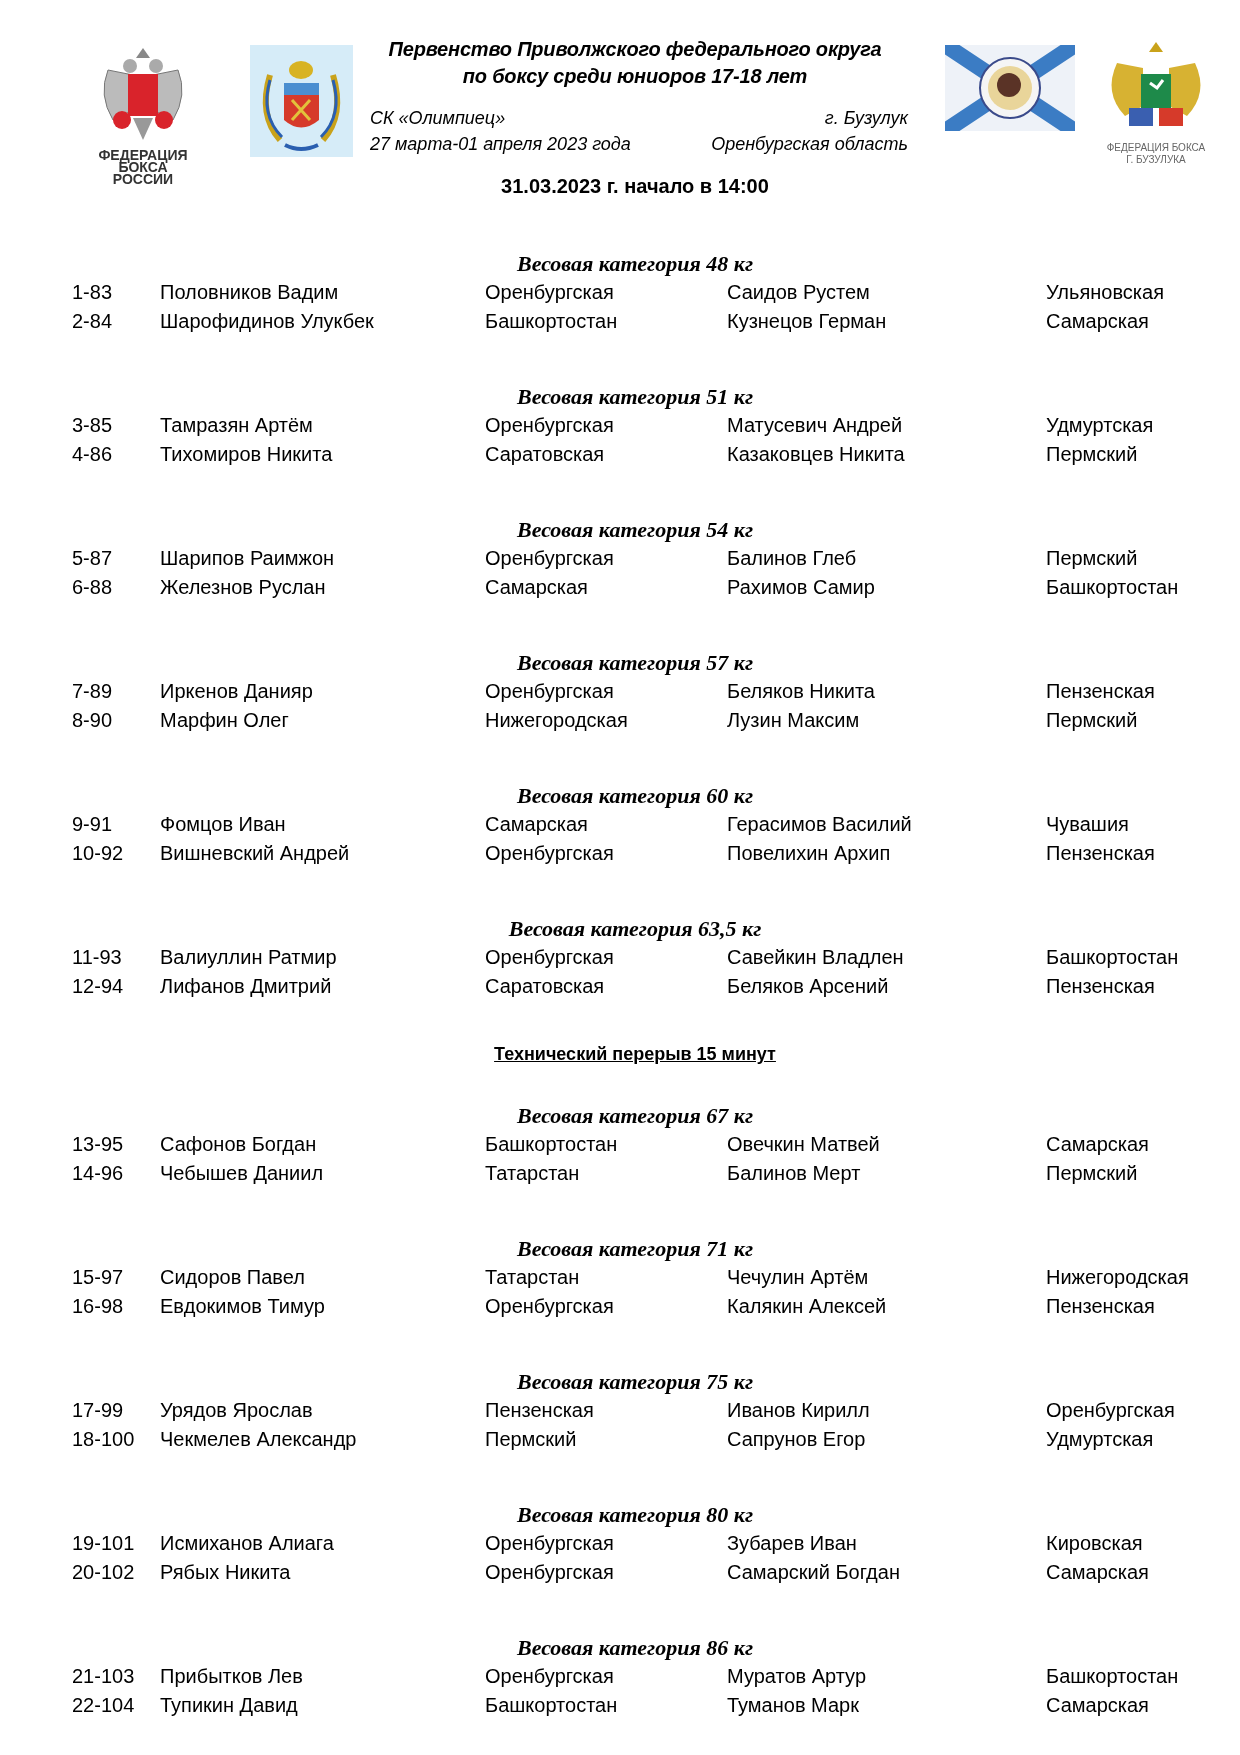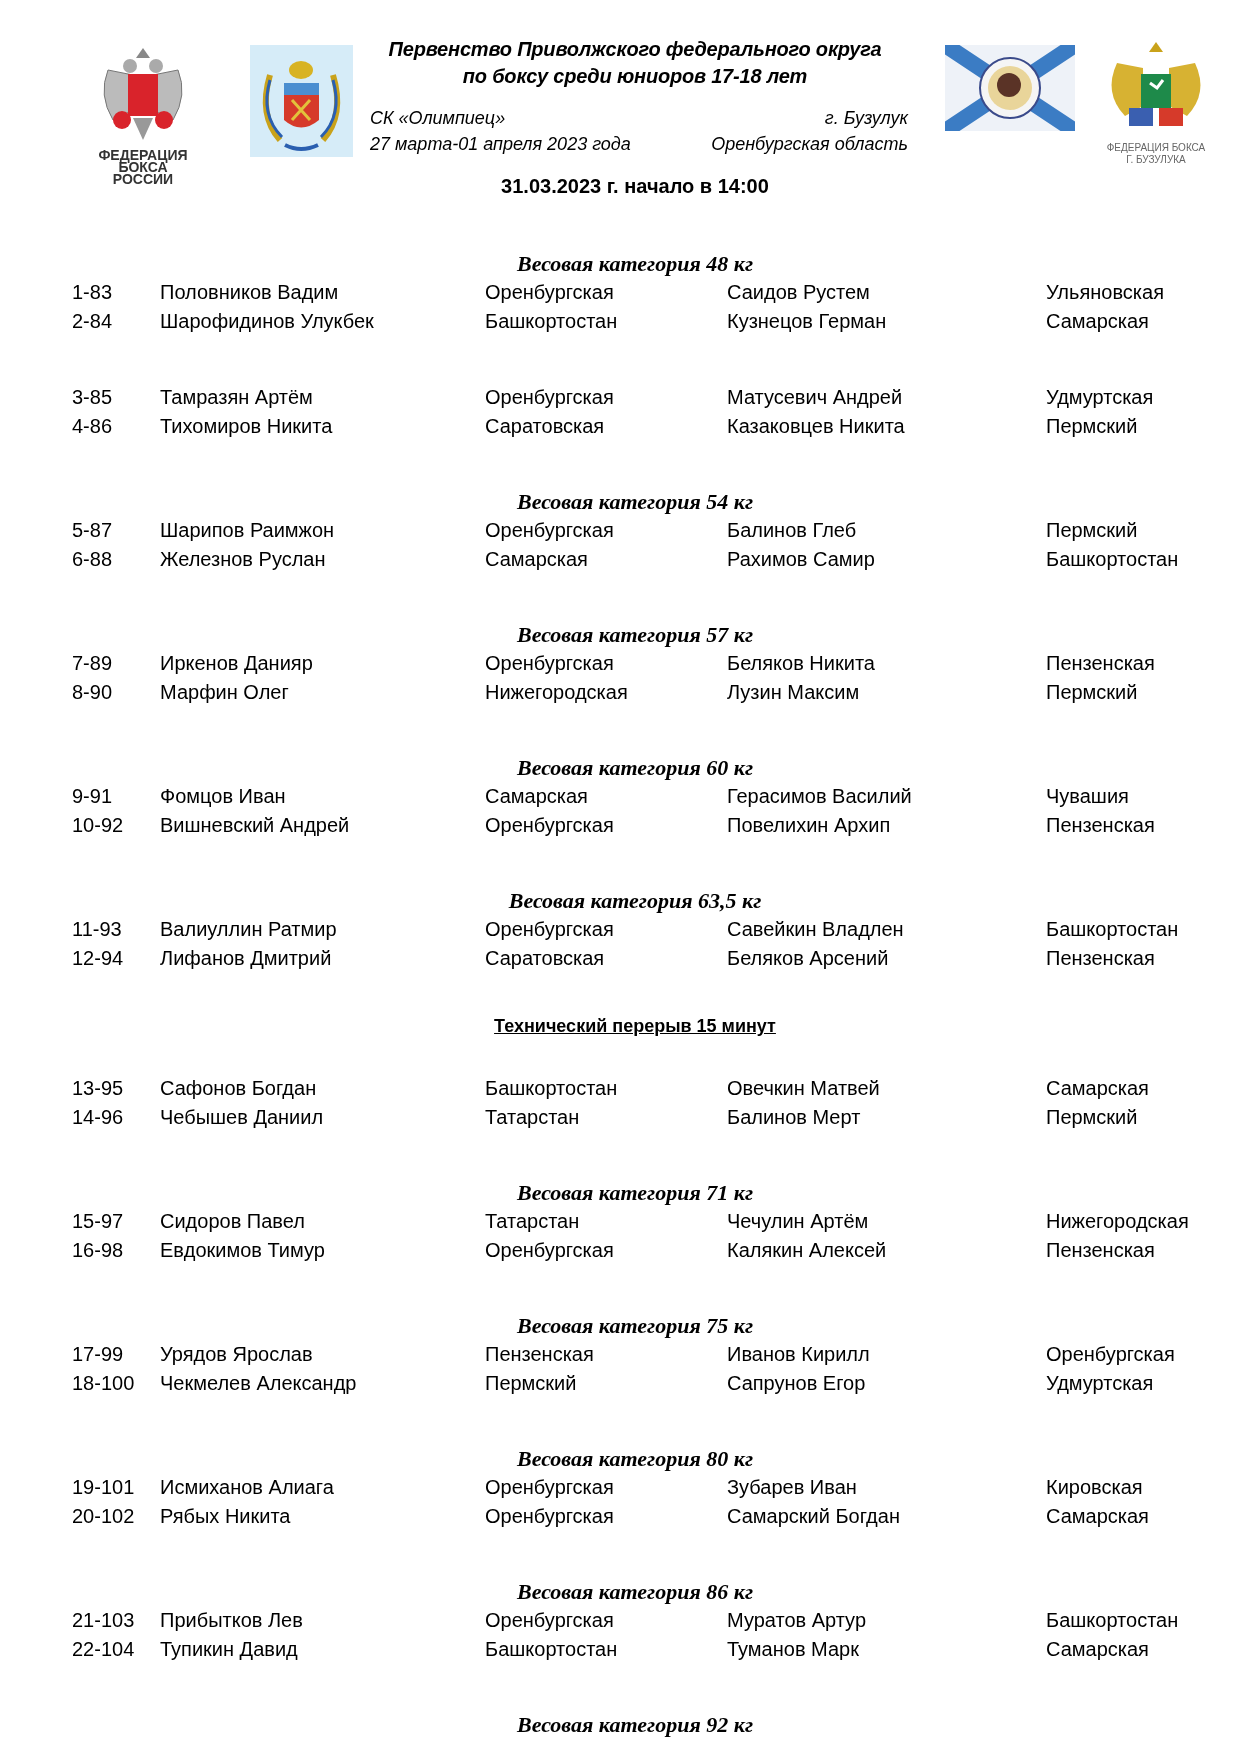--- a/index.html
+++ b/index.html
@@ -102,20 +102,21 @@
       </div>
       <div class="row">
         <span class="c-num">2-84</span>
         <span class="c-n1">Шарофидинов Улукбек</span>
         <span class="c-r1">Башкортостан</span>
         <span class="c-n2">Кузнецов Герман</span>
         <span class="c-r2">Самарская</span>
       </div>
     </div>
     <div class="block">
+      <div class="cat">Весовая категория 51 кг</div>
       <div class="row">
         <span class="c-num">3-85</span>
         <span class="c-n1">Тамразян Артём</span>
         <span class="c-r1">Оренбургская</span>
         <span class="c-n2">Матусевич Андрей</span>
         <span class="c-r2">Удмуртская</span>
       </div>
       <div class="row">
         <span class="c-num">4-86</span>
         <span class="c-n1">Тихомиров Никита</span>
@@ -187,20 +188,21 @@
       <div class="row">
         <span class="c-num">12-94</span>
         <span class="c-n1">Лифанов Дмитрий</span>
         <span class="c-r1">Саратовская</span>
         <span class="c-n2">Беляков Арсений</span>
         <span class="c-r2">Пензенская</span>
       </div>
     </div>
     <div class="break">Технический перерыв 15 минут</div>
     <div class="block">
+      <div class="cat">Весовая категория 67 кг</div>
       <div class="row">
         <span class="c-num">13-95</span>
         <span class="c-n1">Сафонов Богдан</span>
         <span class="c-r1">Башкортостан</span>
         <span class="c-n2">Овечкин Матвей</span>
         <span class="c-r2">Самарская</span>
       </div>
       <div class="row">
         <span class="c-num">14-96</span>
         <span class="c-n1">Чебышев Даниил</span>

